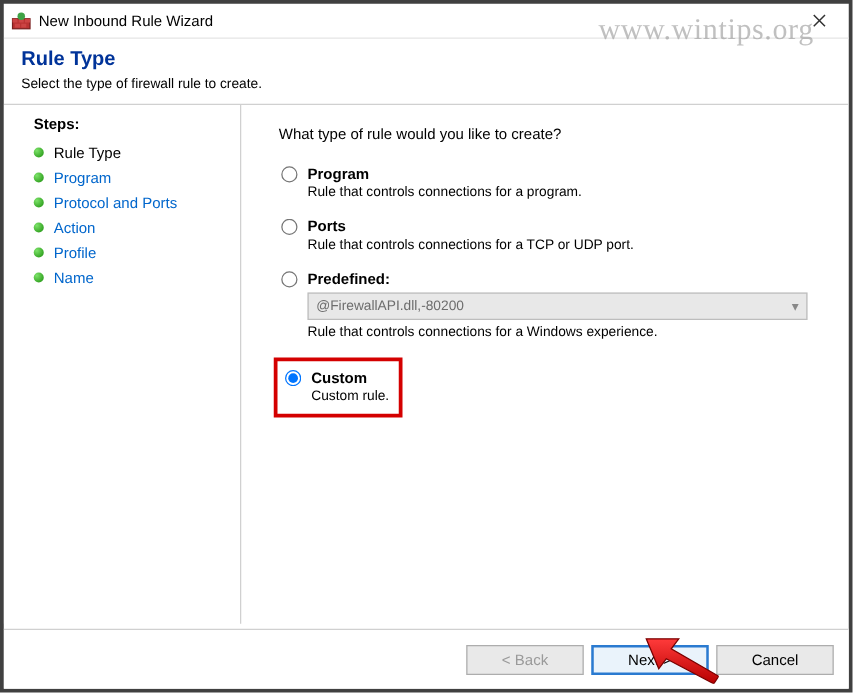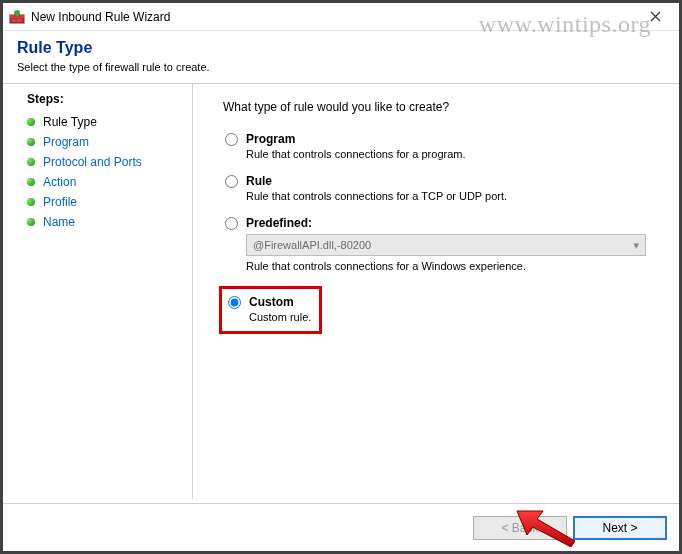--- a/index.html
+++ b/index.html
@@ -252,21 +252,21 @@
       <label class="option-head">
         <input type="radio" name="ruletype" style="">
         <span class="option-title">Program</span>
       </label>
       <div class="option-desc">Rule that controls connections for a program.</div>
     </div>
 
     <div class="option">
       <label class="option-head">
         <input type="radio" name="ruletype" style="">
-        <span class="option-title">Rule</span>
+        <span class="option-title">Ports</span>
       </label>
       <div class="option-desc">Rule that controls connections for a TCP or UDP port.</div>
     </div>
 
     <div class="option">
       <label class="option-head">
         <input type="radio" name="ruletype" style="">
         <span class="option-title">Predefined:</span>
       </label>
       <div class="predef-select">
@@ -284,20 +284,21 @@
         </label>
         <div class="option-desc">Custom rule.</div>
       </div>
     </div>
   </div>
 </div>
 
 <div class="footer">
   <button disabled="">&lt; Back</button>
   <button class="primary">Next &gt;</button>
+  <button>Cancel</button>
 </div>
 
 <svg class="red-arrow" viewBox="0 0 60 42">
   <defs>
     <linearGradient id="ra" x1="0" y1="0" x2="0" y2="1">
       <stop offset="0" stop-color="#ff3b3b"></stop>
         <stop offset="1" stop-color="#b80000"></stop>
     </linearGradient>
   </defs>
   <path d="M58 40 L20 18 L26 10 L0 10 L10 34 L16 26 L54 46 Z" transform="translate(2,-4)" fill="url(#ra)" stroke="#7a0000" stroke-width="1"></path>

